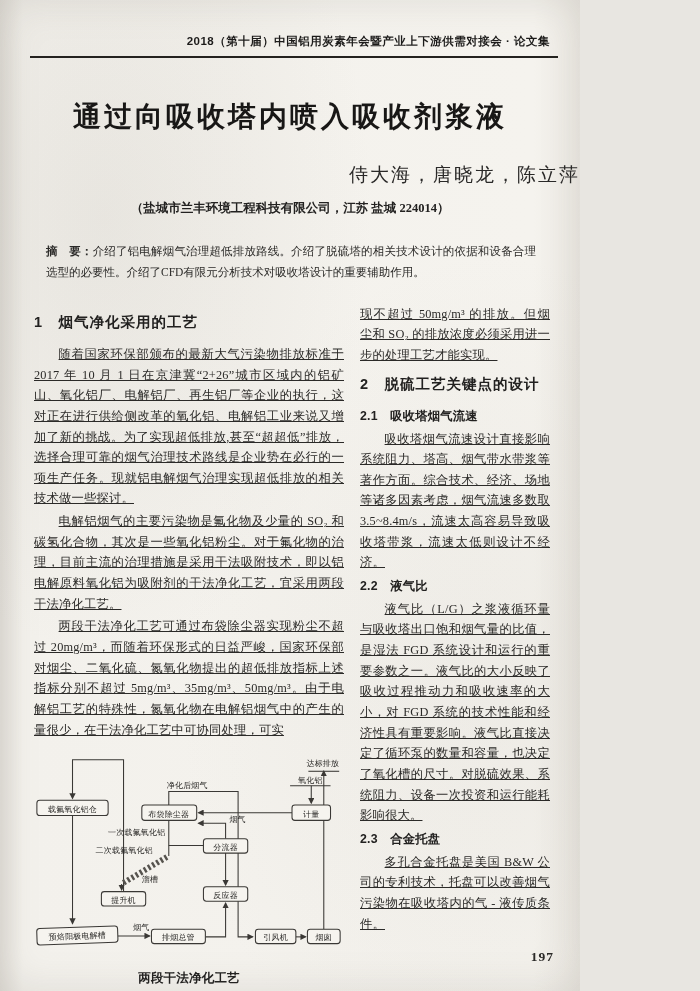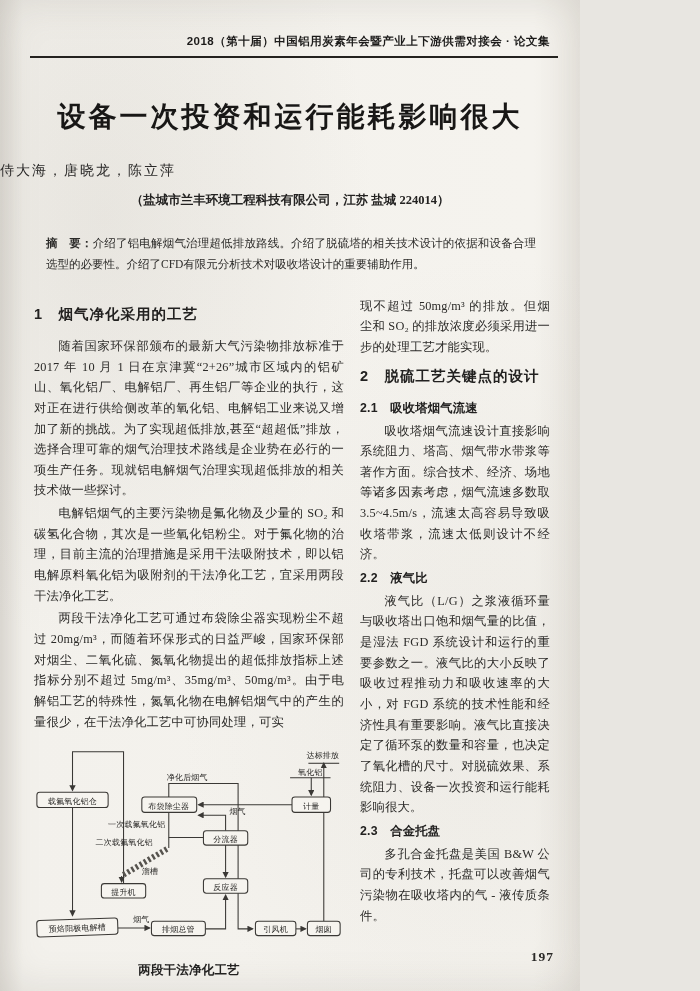--- a/index.html
+++ b/index.html
@@ -22,36 +22,36 @@
     text-align:right;
     font-family:"Liberation Sans", sans-serif;
     font-weight:bold;font-size:11.5px;letter-spacing:0.5px;color:#1c1b1a;
   }
   .hr{border:none;border-top:2px solid #24221f;margin:7px 22px 0 30px;}
   .title{
     margin-top:40px;text-align:center;
     font-family:"Liberation Sans", sans-serif;
     font-weight:bold;font-size:28px;letter-spacing:3px;color:#181716;
   }
-  .authors{margin-top:26px;text-align:left;font-size:14px;letter-spacing:2px;color:#2a2928;}
+  .authors{margin-top:26px;text-align:right;font-size:19px;letter-spacing:2px;color:#2a2928;}
   .affil{margin-top:12px;text-align:center;font-size:12.5px;font-weight:bold;color:#232221;}
   .abstract{
     margin:24px 44px 0 46px;
     font-size:11.5px;line-height:1.85;text-align:justify;color:#2b2a28;
   }
   .abstract p{margin:0;}
   .ab-label{font-weight:bold;font-family:Liberation Sans, sans-serif;}
   .cols{
     display:flex;gap:16px;margin:20px 30px 0 34px;
   }
   .col{
     width:310px;font-size:12.3px;line-height:1.68;text-align:justify;
     color:#2b2a28;letter-spacing:0.2px;
   }
-  .col p{margin:0 0 2px 0;text-indent:2em;}
+  .col p{margin:0 0 2px 0;text-indent:2em;text-decoration:underline;}
   .col p.noindent{text-indent:0;}
   h2.sec{
     font-family:"Liberation Sans", sans-serif;
     font-size:14.5px;font-weight:bold;letter-spacing:1px;
     margin:6px 0 10px 0;color:#222120;
   }
   h3.subsec{
     font-family:"Liberation Sans", sans-serif;
     font-size:12.3px;font-weight:bold;margin:3px 0 2px 0;color:#222120;
   }
@@ -73,21 +73,21 @@
   }
 </style>
 </head>
 <body>
 
 <div class="page">
 
   <div class="hdr">2018（第十届）中国铝用炭素年会暨产业上下游供需对接会 · 论文集</div>
   <hr class="hr">
 
-  <div class="title">设备一次投资和运行能耗影响很大</div>
+  <div class="title">通过向吸收塔内喷入吸收剂浆液</div>
   <div class="authors">侍大海，唐晓龙，陈立萍</div>
   <div class="affil">（盐城市兰丰环境工程科技有限公司，江苏 盐城 224014）</div>
 
   <div class="abstract">
     <p><span class="ab-label">摘　要：</span><span>介绍了铝电解烟气治理超低排放路线。介绍了脱硫塔的相关技术设计的依据和设备合理选型的必要性。介绍了CFD有限元分析技术对吸收塔设计的重要辅助作用。</span></p>
   </div>
 
   <div class="cols">
 
     <div class="col">
@@ -174,21 +174,21 @@
           <text class="dlbl" x="112" y="133">溜槽</text>
         </svg>
         <figcaption>两段干法净化工艺</figcaption>
       </figure>
     </div>
 
     <div class="col">
       <p class="noindent">现不超过 50mg/m³ 的排放。但烟尘和 SO₂ 的排放浓度必须采用进一步的处理工艺才能实现。</p>
       <h2 class="sec">2　脱硫工艺关键点的设计</h2>
       <h3 class="subsec">2.1　吸收塔烟气流速</h3>
-      <p>吸收塔烟气流速设计直接影响系统阻力、塔高、烟气带水带浆等著作方面。综合技术、经济、场地等诸多因素考虑，烟气流速多数取 3.5~4.5m/s，流速太高容易导致吸收塔带浆，流速太低则设计不经济。</p>
+      <p>吸收塔烟气流速设计直接影响系统阻力、塔高、烟气带水带浆等著作方面。综合技术、经济、场地等诸多因素考虑，烟气流速多数取 3.5~8.4m/s，流速太高容易导致吸收塔带浆，流速太低则设计不经济。</p>
       <h3 class="subsec">2.2　液气比</h3>
       <p>液气比（L/G）之浆液循环量与吸收塔出口饱和烟气量的比值，是湿法 FGD 系统设计和运行的重要参数之一。液气比的大小反映了吸收过程推动力和吸收速率的大小，对 FGD 系统的技术性能和经济性具有重要影响。液气比直接决定了循环泵的数量和容量，也决定了氧化槽的尺寸。对脱硫效果、系统阻力、设备一次投资和运行能耗影响很大。</p>
       <h3 class="subsec">2.3　合金托盘</h3>
       <p>多孔合金托盘是美国 B&amp;W 公司的专利技术，托盘可以改善烟气污染物在吸收塔内的气 - 液传质条件。</p>
     </div>
 
   </div>
 
   <div class="pageno">197</div>
 </div>

